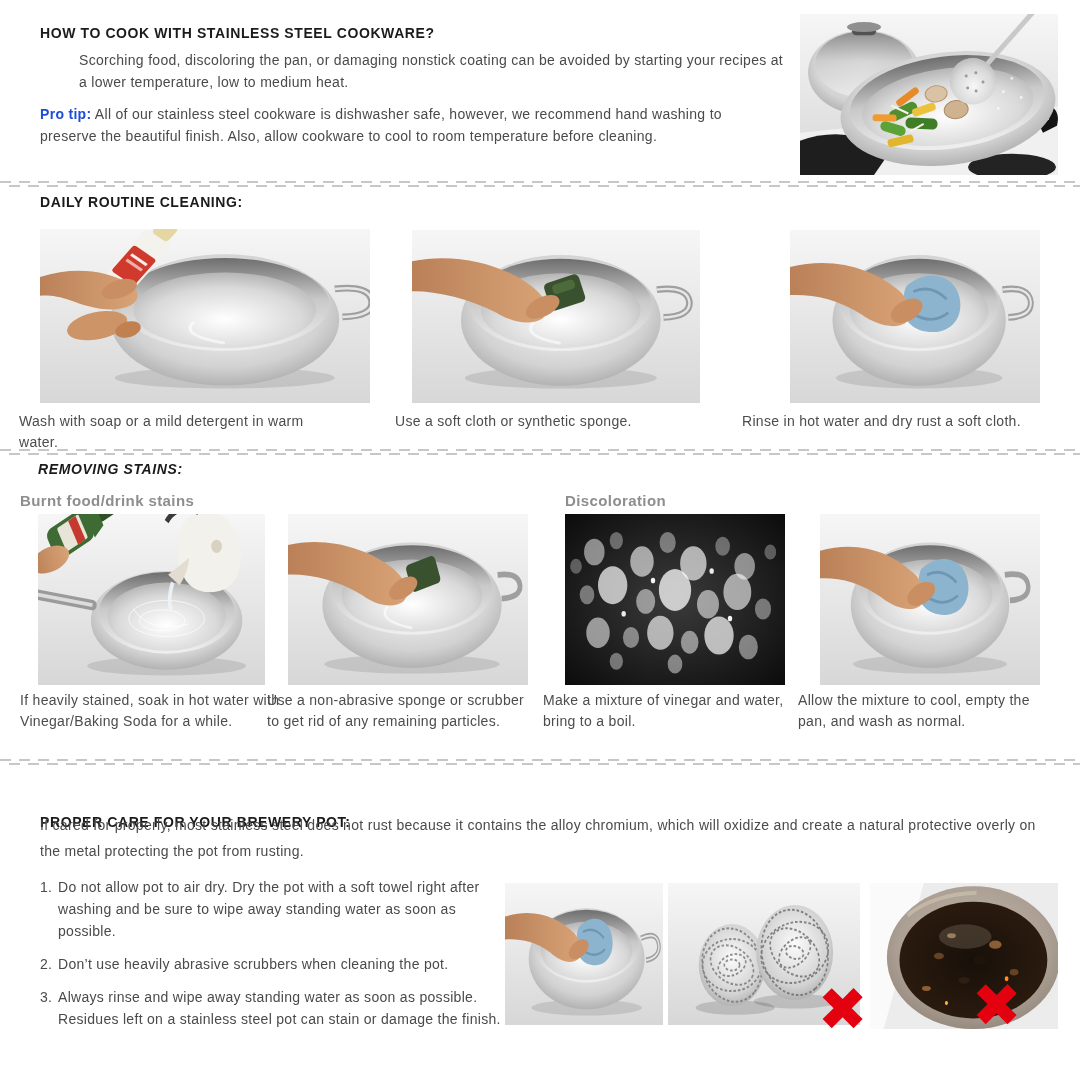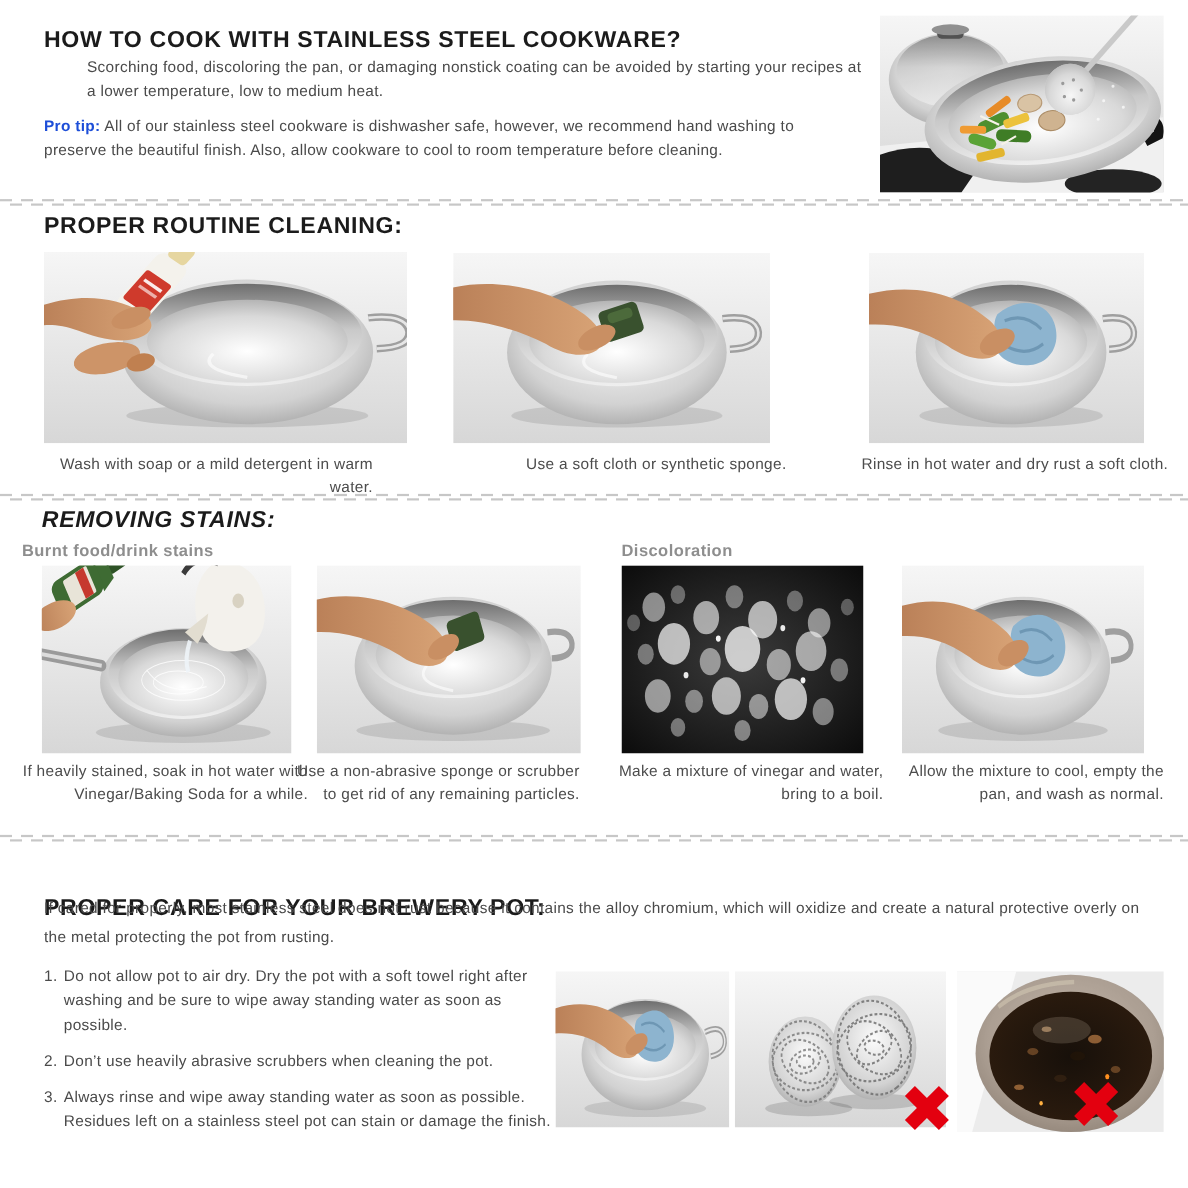--- a/index.html
+++ b/index.html
@@ -1,25 +1,25 @@
 <!DOCTYPE html>
 <html><head>
 <meta charset="utf-8">
 <style>
   html,body{margin:0;padding:0;}
   body{
     width:1080px;height:1080px;background:#ffffff;position:relative;overflow:hidden;
     font-family:"Liberation Sans",sans-serif;color:#4a4a4a;letter-spacing:0.3px;
   }
   .abs{position:absolute;}
-  .sec-heading{font-size:21px;font-weight:bold;color:#1b1b1b;letter-spacing:0.6px;margin:0;}
+  .sec-heading{font-size:14px;font-weight:bold;color:#1b1b1b;letter-spacing:0.6px;margin:0;}
   .body-text{font-size:14px;line-height:22px;margin:0;}
   .body-text b{color:#1d4ed8;}
   .sub-heading{font-size:15px;font-weight:bold;color:#8e8e8e;letter-spacing:0.4px;margin:0;}
-  .caption{font-size:14px;line-height:21px;color:#4c4c4c;text-align:right;margin:0;}
+  .caption{font-size:14px;line-height:21px;color:#4c4c4c;text-align:left;margin:0;}
   .divider{
     position:absolute;left:0;width:1080px;height:7px;
     background-image:
       repeating-linear-gradient(90deg,#c7c7c7 0 11px,transparent 11px 19px),
       repeating-linear-gradient(90deg,#c7c7c7 0 11px,transparent 11px 19px);
     background-size:100% 2px,100% 2px;
     background-position:0 0,9px 4px;
     background-repeat:no-repeat,no-repeat;
   }
   figure{margin:0;position:absolute;overflow:visible;}
@@ -127,21 +127,21 @@
           <circle cx="186" cy="72" r="1.5"></circle>
         <circle cx="170" cy="76" r="1.5"></circle>
           <circle cx="178" cy="80" r="1.5"></circle>
       </g>
     </g>
   </svg>
 </figure>
 
 <div class="divider" style="top:181px;"></div>
 
-<h2 class="abs sec-heading" style="left:40px;top:194px;">PROPER ROUTINE CLEANING:</h2>
+<h2 class="abs sec-heading" style="left:40px;top:194px;">DAILY ROUTINE CLEANING:</h2>
 
 <figure style="left:40px;top:229px;width:330px;height:174px;">
   <svg viewBox="0 0 300 180" preserveAspectRatio="none">
     <rect width="300" height="180" fill="url(#gBg)"></rect>
     <ellipse cx="168" cy="154" rx="100" ry="11" fill="#000000" opacity="0.10"></ellipse>
     <ellipse cx="168" cy="94" rx="104" ry="68" fill="url(#gSteel)"></ellipse>
     <ellipse cx="168" cy="78" rx="95" ry="48" fill="url(#gRim)"></ellipse>
     <ellipse cx="168" cy="84" rx="83" ry="39" fill="url(#gBowl)"></ellipse>
     <path d="M168 118 q -42 -8 -28 -22" stroke="#ffffff" stroke-width="3" fill="none" opacity="0.6"></path>
     <path d="M268 62 q 32 -4 34 13 q 1 15 -27 16" fill="none" stroke="#9f9f9f" stroke-width="7"></path>

